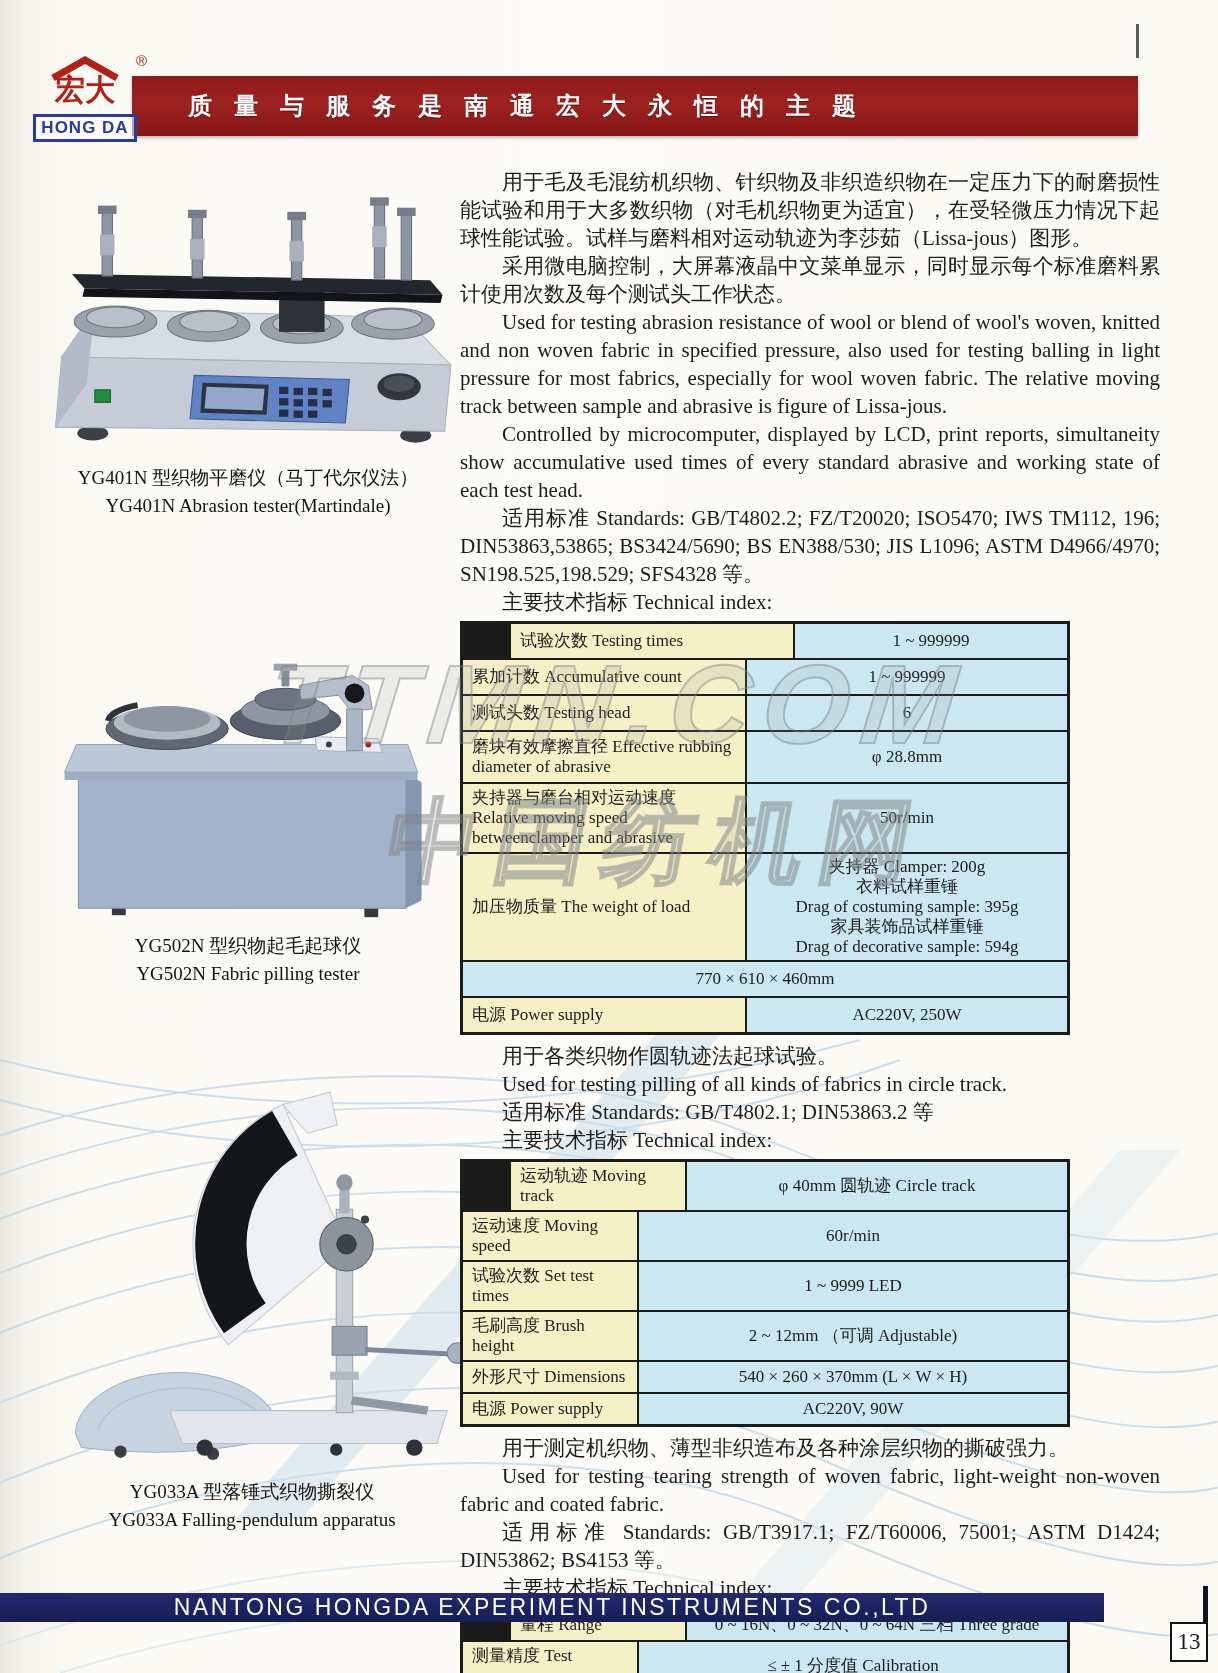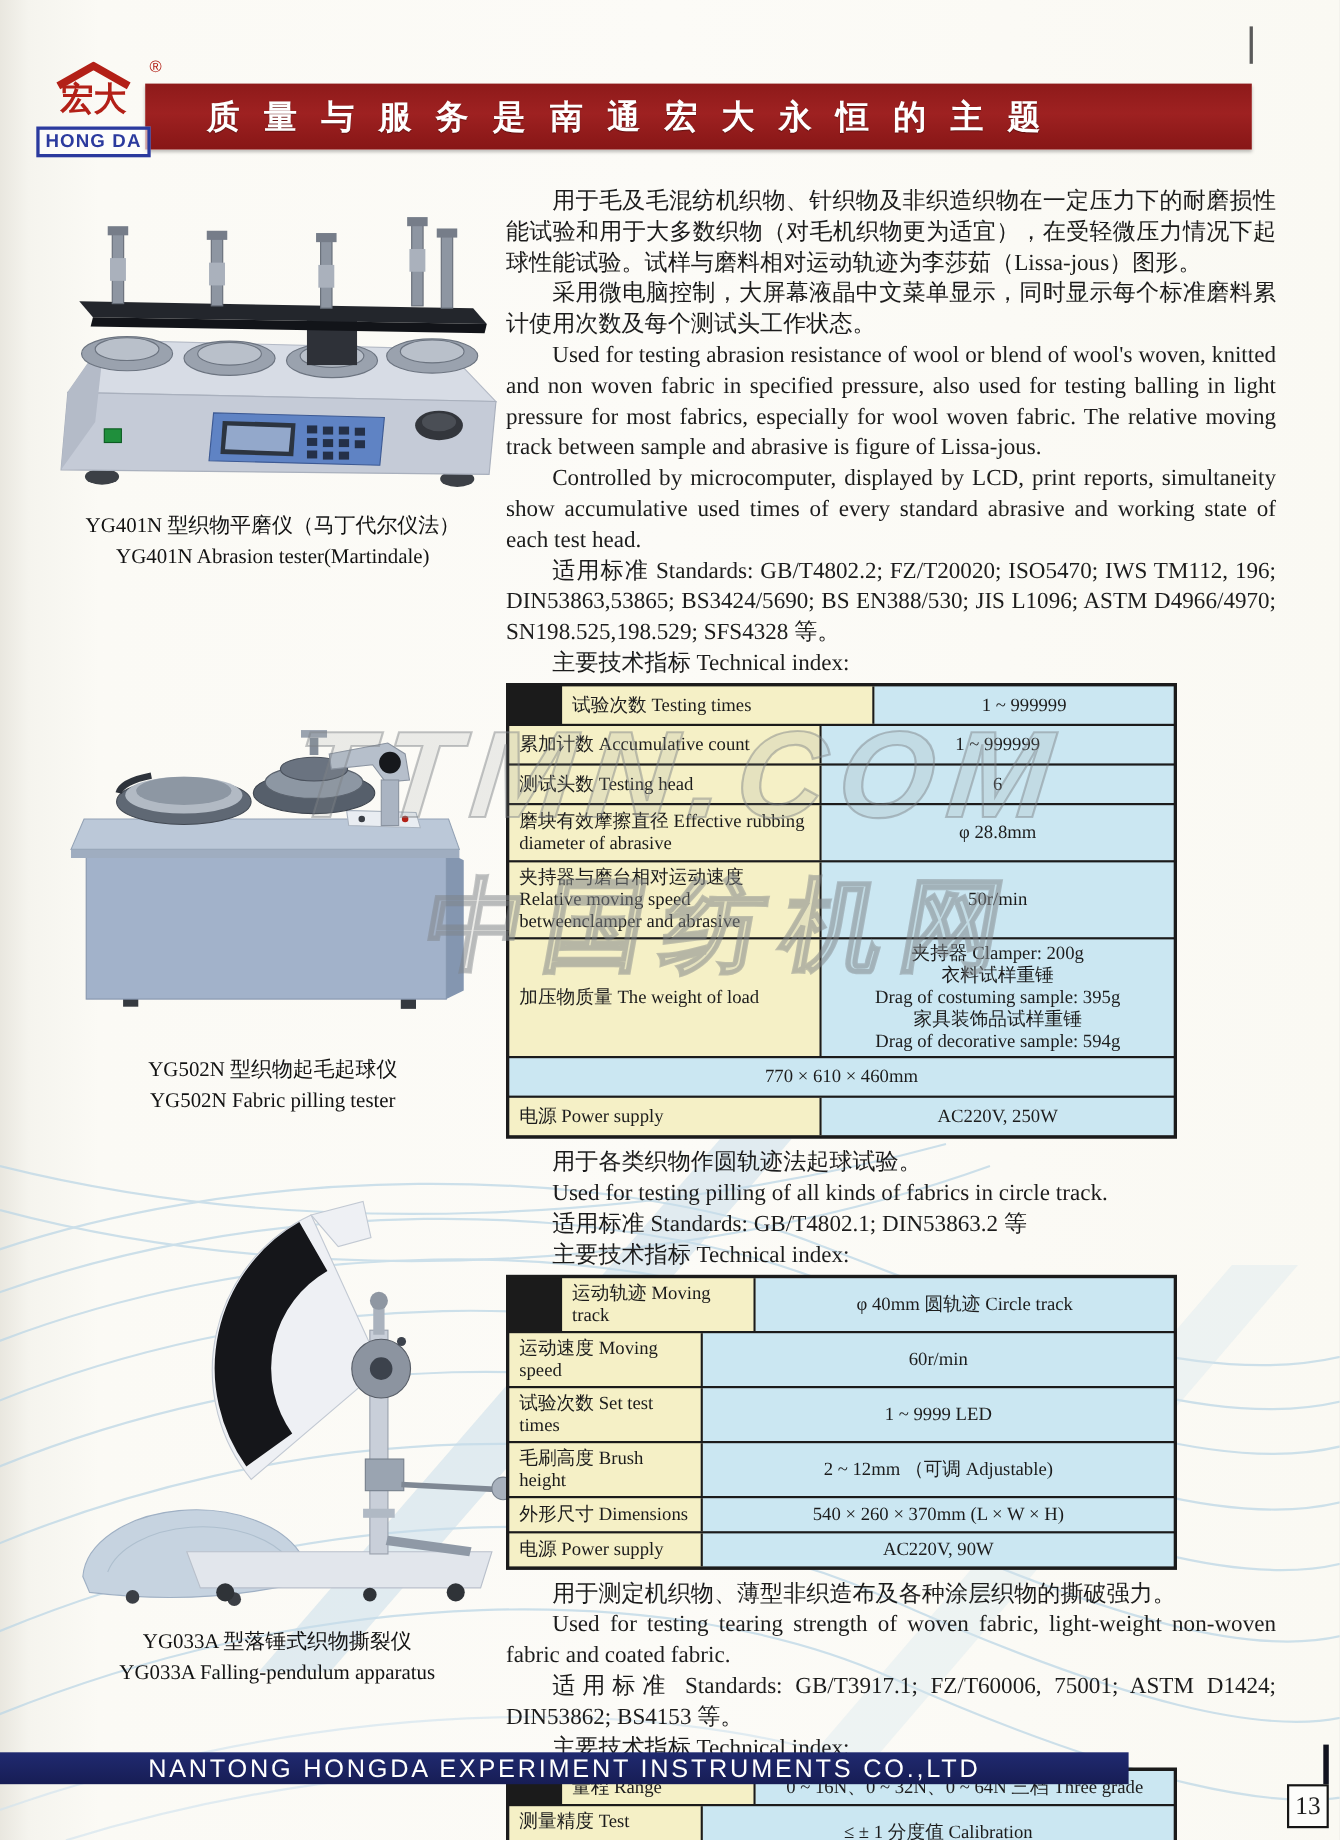--- a/index.html
+++ b/index.html
@@ -12,21 +12,21 @@
   .logo-mark{position:relative;display:inline-block;}
   .logo-reg{position:absolute;right:-16px;top:-4px;font-size:15px;color:#b32017;
             font-family:"Liberation Sans",sans-serif;}
   .logo-box{display:inline-block;border:3px solid #2b3a9e;color:#2b3a9e;font-weight:bold;
             font-family:"Liberation Sans",sans-serif;font-size:17px;letter-spacing:1px;
             padding:1px 5px;margin-top:2px;background:rgba(255,255,255,.6);}
   .banner{position:absolute;left:132px;top:76px;width:1006px;height:60px;z-index:3;
           background:linear-gradient(180deg,#8e1a1a,#9e2121 45%,#871616);
           display:flex;align-items:center;padding-left:56px;box-sizing:border-box;
           box-shadow:0 2px 3px rgba(0,0,0,.25);}
-  .banner-text{color:#ffffff;font-size:30px;font-weight:bold;letter-spacing:22px;
+  .banner-text{color:#ffffff;font-size:24px;font-weight:bold;letter-spacing:22px;
                font-family:"Liberation Sans",sans-serif;white-space:nowrap;
                text-shadow:0 1px 1px rgba(0,0,0,.35);}
   .scan-mark-top{position:absolute;left:1136px;top:24px;width:3px;height:34px;background:#5a5a5a;}
   .scan-mark-bottom{position:absolute;left:1203px;top:1586px;width:5px;height:36px;background:#11131f;}
 
   
   .waves{position:absolute;left:0;top:0;width:1218px;height:1673px;z-index:0;pointer-events:none;}
 
   
   .wm{position:absolute;z-index:3;font-family:"Liberation Sans",sans-serif;font-weight:bold;
@@ -36,21 +36,21 @@
   .wm1{left:268px;top:640px;font-size:112px;letter-spacing:12px;}
   .wm2{left:388px;top:780px;font-size:92px;letter-spacing:16px;font-style:normal;transform:skewX(-10deg);}
 
   
   .figure{position:absolute;z-index:1;text-align:center;}
   .fig1{left:36px;top:160px;width:424px;}
   .fig2{left:46px;top:642px;width:404px;}
   .fig3{left:26px;top:1088px;width:452px;}
   .caption{font-size:19px;line-height:1.45;color:#121212;}
   .fig1 .caption{margin-top:10px;}
-  .fig2 .caption{margin-top:26px;text-align:center;}
+  .fig2 .caption{text-align:center;}
   .fig3 .caption{margin-top:14px;}
   .caption span{display:block;}
 
   
   .col-right{position:absolute;left:460px;top:168px;width:700px;z-index:2;
              font-size:21px;line-height:28px;text-align:justify;}
   .col-right p{margin:0;text-indent:2em;}
 
   
   .spec-table{width:604px;border:3px solid #1b1b1b;margin:5px 0 7px 0;background:#1b1b1b;
@@ -62,21 +62,21 @@
   .tvalue{background:#cbe7f2;flex:1;display:flex;flex-direction:column;align-items:center;
           justify-content:center;text-align:center;padding:3px 6px;box-sizing:border-box;}
   .t1 .tlabel{width:284px;}
   .t1 .trow{min-height:34px;}
   .t1 .trow.tall2{min-height:50px;}
   .t1 .trow.tall5{min-height:104px;}
   .t2 .tlabel,.t3 .tlabel{width:176px;}
   .t2 .trow,.t3 .trow{min-height:30px;}
 
   
-  .footer-bar{position:absolute;left:0;top:1593px;width:1026px;height:29px;z-index:2;
+  .footer-bar{position:absolute;left:0;top:1593px;width:1104px;height:29px;z-index:2;
               background:linear-gradient(180deg,#202a70,#171d55);display:flex;align-items:center;
               justify-content:center;}
   .footer-text{color:#fff;font-family:"Liberation Sans",sans-serif;font-size:23px;
                letter-spacing:2.5px;}
   .page-number{position:absolute;right:10px;top:1622px;width:34px;height:36px;z-index:2;
                border:2px solid #151515;background:#fdfdfb;display:flex;align-items:center;
                justify-content:center;font-size:23px;}
 </style>
 </head>
 <body>

